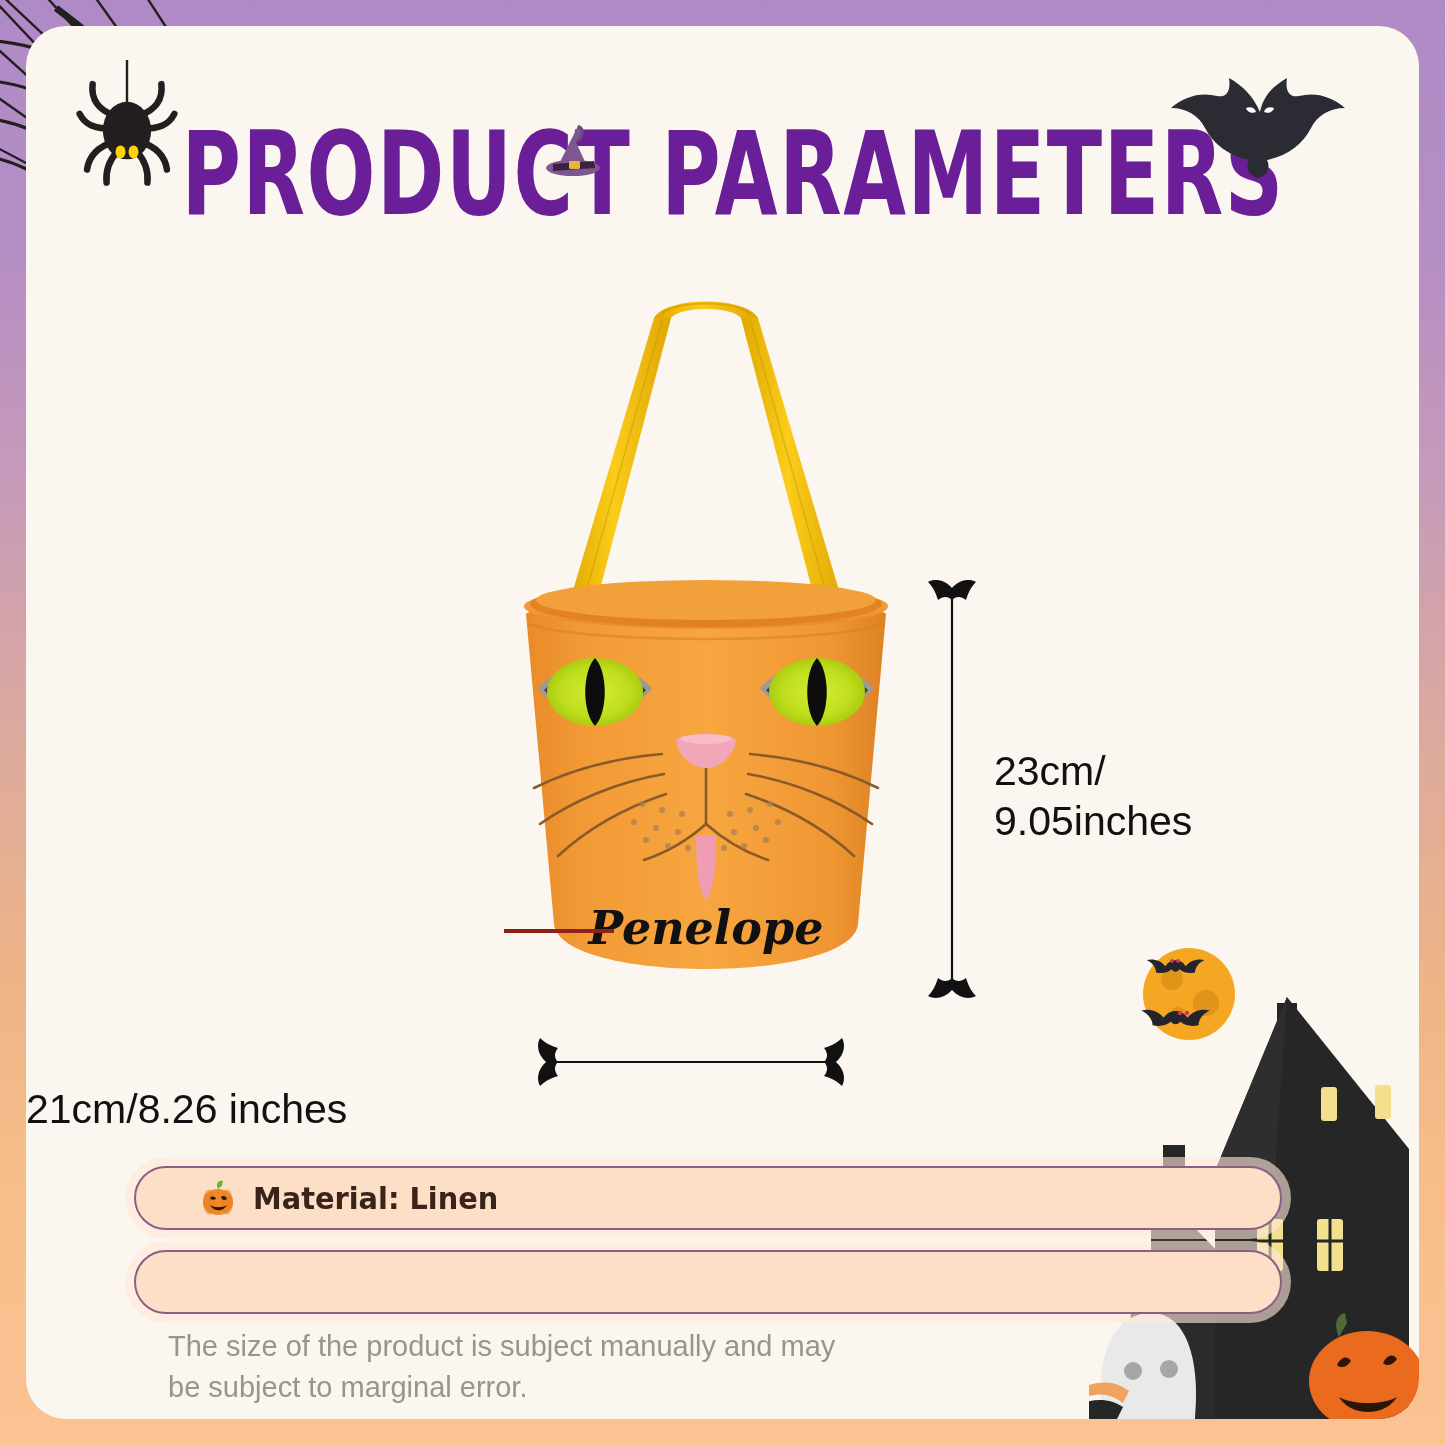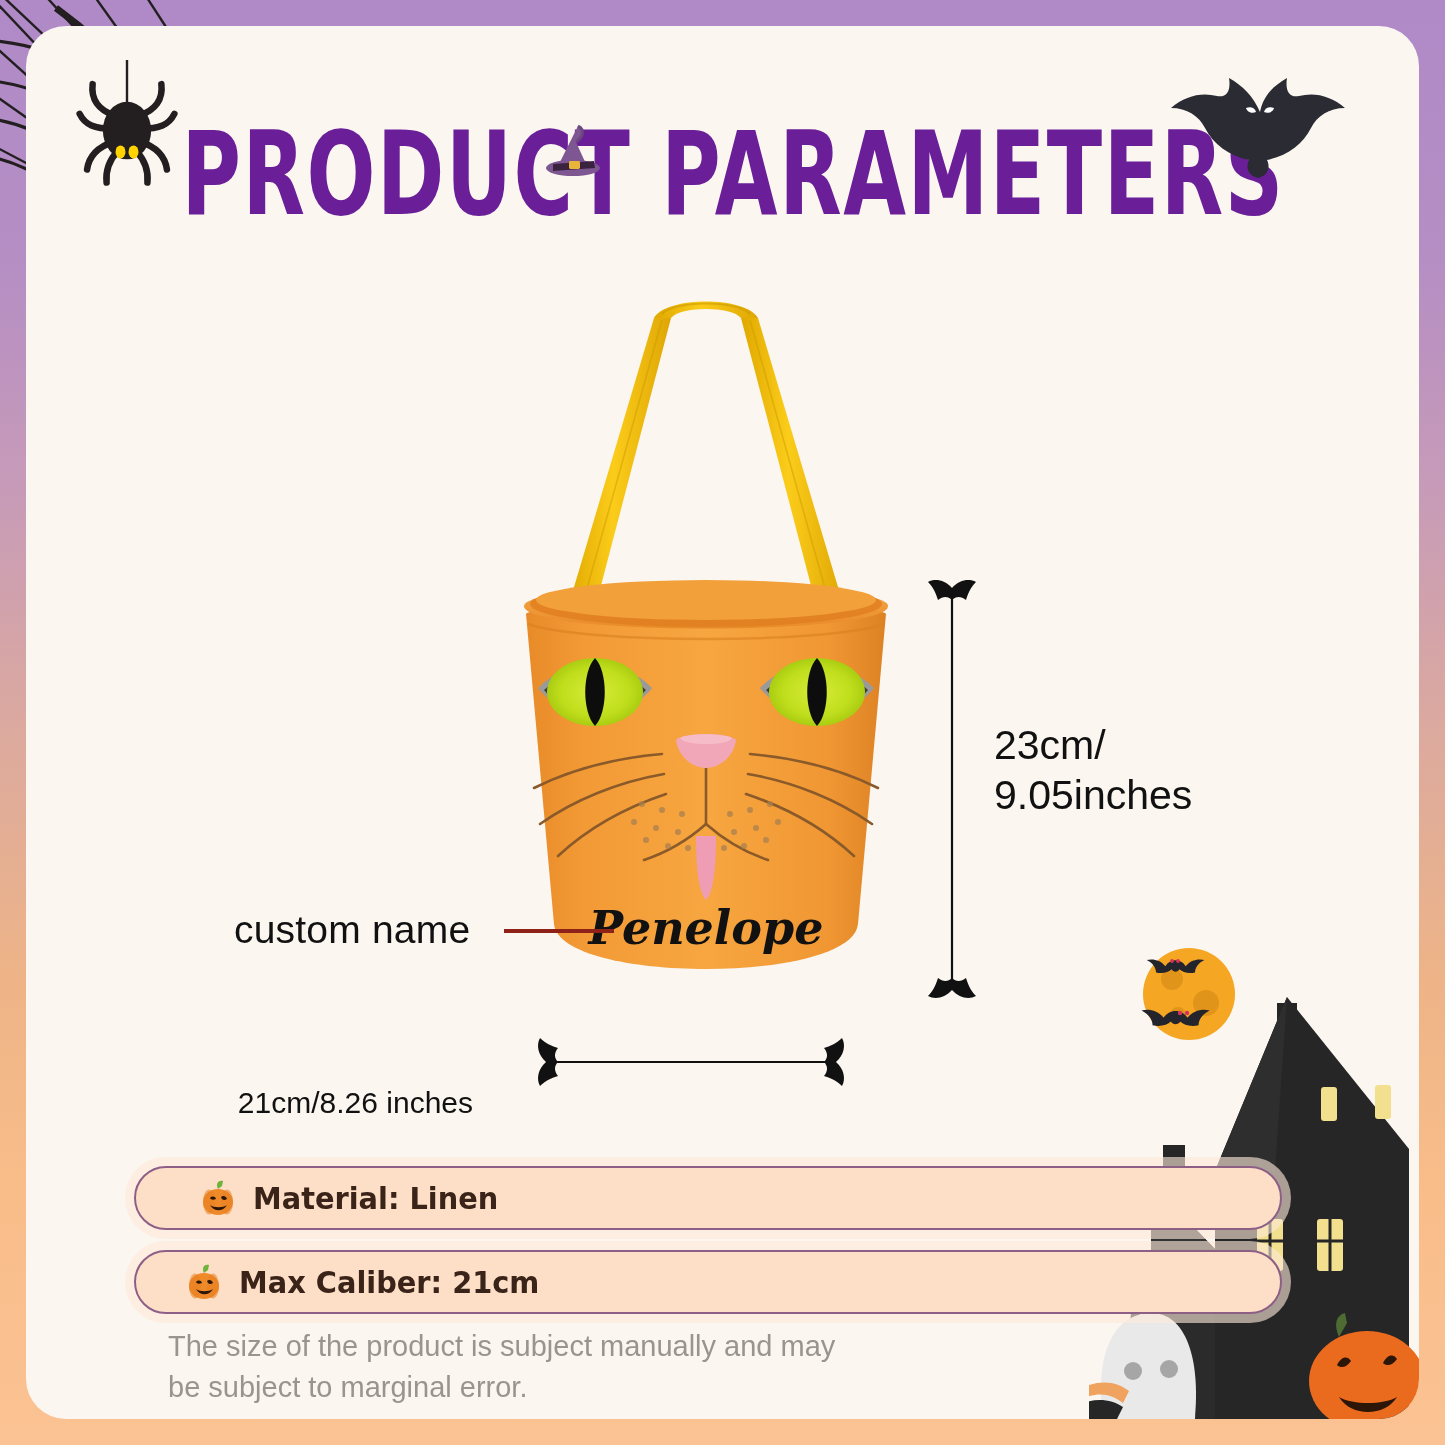--- a/index.html
+++ b/index.html
@@ -39,29 +39,29 @@
   }
   .witch-hat { position:absolute; left:514px; top:94px; width:70px; height:70px; z-index:14; }
   .bat-title { position:absolute; left:1131px; top:38px; width:206px; height:130px; z-index:14; }
 
   
   .product { position:absolute; left:440px; top:258px; width:480px; height:740px; z-index:8; }
 
   
   .dim-v { position:absolute; left:900px; top:548px; width:52px; height:430px; z-index:9; }
   .dim-v-label {
-    position:absolute; left:968px; top:694px; z-index:9;
+    position:absolute; left:968px; top:720px; z-index:9;
     font-family:"Liberation Sans", sans-serif;
     font-size:41px; color:#111; line-height:1.22; white-space:pre-line;
   }
   .dim-h { position:absolute; left:510px; top:1010px; width:310px; height:52px; z-index:9; }
   .dim-h-label {
-    position:absolute; left:0px; top:1060px; width:1173px; text-align:right;
+    position:absolute; left:0px; top:1060px; width:1173px; text-align:left;
     padding-right:726px;
-    font-size:30px; color:#111; z-index:9;
+    font-size:41px; color:#111; z-index:9;
   }
 
   
   .callout-label {
     position:absolute; left:208px; top:882px; z-index:10;
     font-size:39px; color:#111; letter-spacing:0.2px;
   }
   .callout-line { position:absolute; left:478px; top:903px; width:110px; height:4px; background:#8e2118; z-index:10; }
 
   
@@ -263,21 +263,20 @@
     <line x1="14" y1="26" x2="296" y2="26" stroke="#111" stroke-width="2.2"></line>
     <g transform="translate(16,26) rotate(-90) translate(-26,-10)">
       <path d="M26 4 C 19 -4 9 -6 2 -2 C 8 4 10 10 12 16 C 17 12 22 12 26 16 C 30 12 35 12 40 16 C 42 10 44 4 50 -2 C 43 -6 33 -4 26 4 Z" fill="#111"></path>
     </g>
     <g transform="translate(294,26) rotate(90) translate(-26,-10)">
       <path d="M26 4 C 19 -4 9 -6 2 -2 C 8 4 10 10 12 16 C 17 12 22 12 26 16 C 30 12 35 12 40 16 C 42 10 44 4 50 -2 C 43 -6 33 -4 26 4 Z" fill="#111"></path>
     </g>
   </svg>
   <div class="dim-h-label">21cm/8.26 inches</div>
 
-  <div class="callout-label">custom name</div>
   <div class="callout-line"></div>
 
   <svg class="scene" viewBox="0 0 330 500">
 
     <g>
       <path d="M150 250 L150 214 L168 214 L168 250 Z" fill="#262626"></path>
       <path d="M74 290 L74 226 L96 226 L96 290 Z" fill="#262626"></path>
       <path d="M188 120 L188 84 L208 84 L208 120 Z" fill="#262626"></path>
       <path d="M198 78 L320 230 L320 500 L126 500 L126 252 Z" fill="#262626"></path>
       <path d="M198 78 L126 252 L186 252 Z" fill="#2e2e2e"></path>
@@ -351,31 +350,19 @@
           <ellipse cx="29" cy="24" rx="6" ry="12.4" fill="#e8801f" opacity="0.55"></ellipse>
           <path d="M12 20 C 14 18 17 18 18 21 C 15 22 13 22 12 20 Z" fill="#2b1608"></path>
           <path d="M23 19 C 25 17 28 18 29 21 C 26 23 24 22 23 19 Z" fill="#2b1608"></path>
           <path d="M12 27 C 16 34 25 34 29 27 C 25 30 16 30 12 27 Z" fill="#2b1608"></path>
         </svg>
         <span class="spec-text">Material: Linen</span>
       </div>
     </div>
 
     <div class="spec-row">
-      <div class="spec-cell second">
-        <svg class="pumpkin" viewBox="0 0 40 40">
-          <path d="M20 11 C 17 5 21 2 25 3 L24 8 Z" fill="#6fb23c"></path>
-          <ellipse cx="20" cy="24" rx="15" ry="13" fill="#ef8a2a"></ellipse>
-          <ellipse cx="11" cy="24" rx="6" ry="12.4" fill="#e8801f" opacity="0.55"></ellipse>
-          <ellipse cx="29" cy="24" rx="6" ry="12.4" fill="#e8801f" opacity="0.55"></ellipse>
-          <path d="M12 20 C 14 18 17 18 18 21 C 15 22 13 22 12 20 Z" fill="#2b1608"></path>
-          <path d="M23 19 C 25 17 28 18 29 21 C 26 23 24 22 23 19 Z" fill="#2b1608"></path>
-          <path d="M12 27 C 16 34 25 34 29 27 C 25 30 16 30 12 27 Z" fill="#2b1608"></path>
-        </svg>
-        <span class="spec-text">Max Caliber:  21cm</span>
-      </div>
     </div>
 
   </div>
 
   <div class="disclaimer">The size of the product is subject manually and may be subject to marginal error.</div>
 
 </div>
 
 </body></html>

